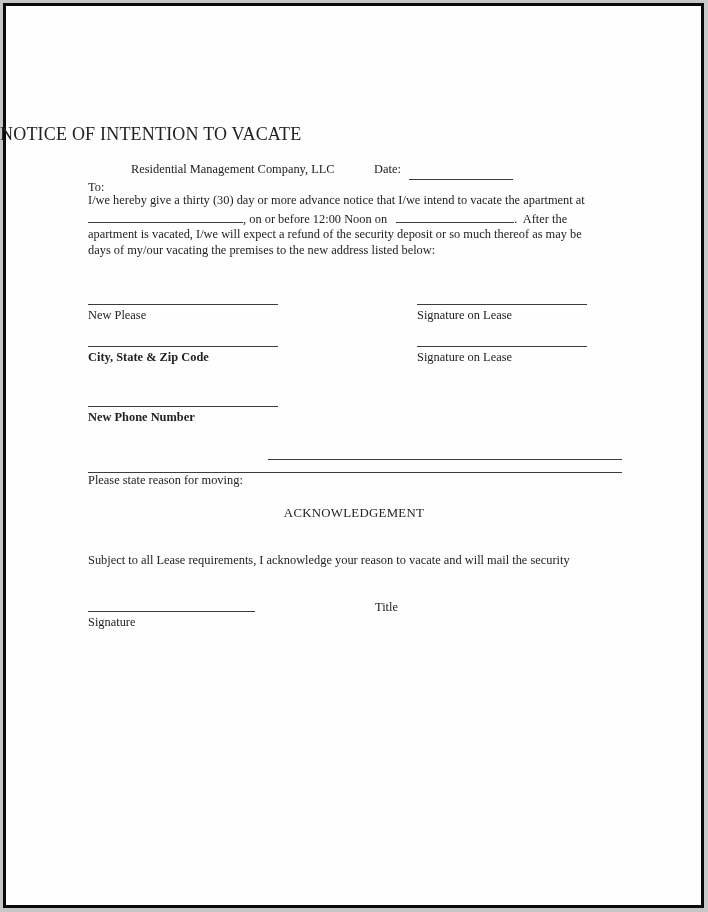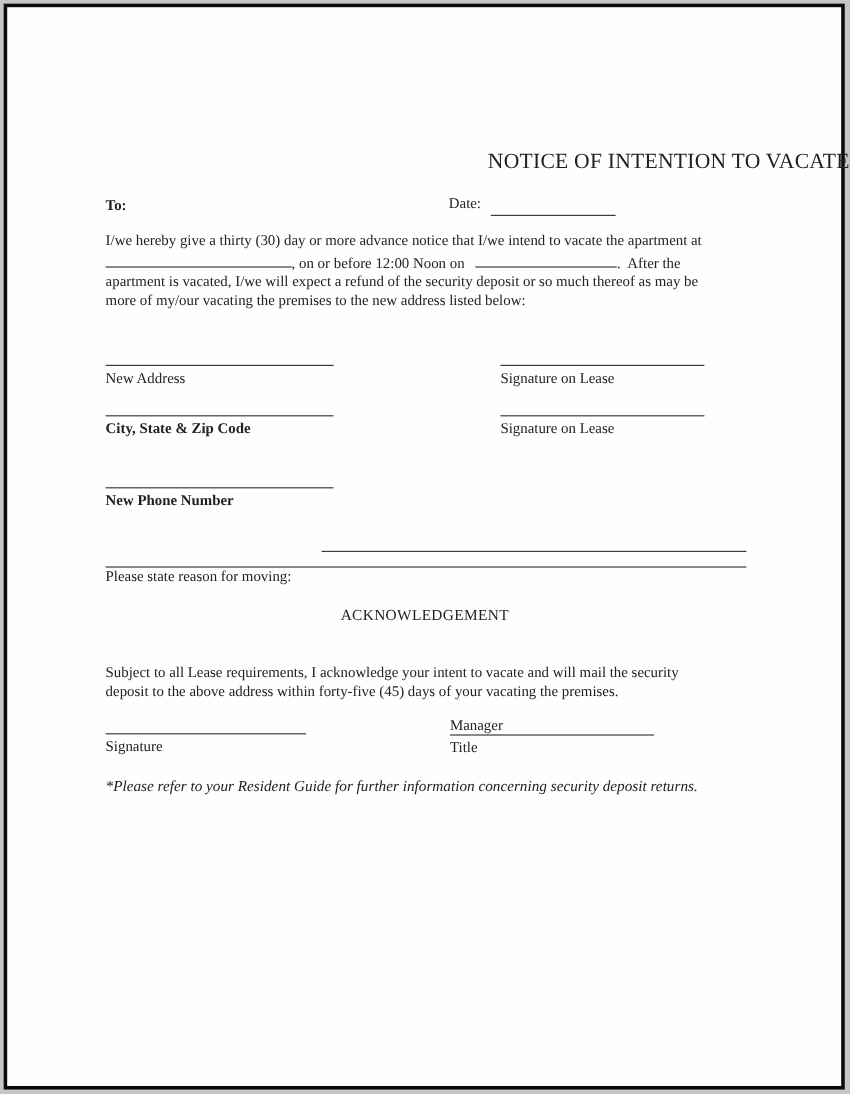--- a/index.html
+++ b/index.html
@@ -23,21 +23,21 @@
     position:absolute;
     left:3px;top:3px;right:4px;bottom:4px;
     background:var(--page);
     border:3px solid var(--border);
     box-sizing:border-box;
   }
   .abs{position:absolute;}
   .t{font-size:12.4px;line-height:15.7px;white-space:pre;}
   .doc-title{
     left:0;right:0;top:124px;
-    text-align:right;
+    text-align:left;
     font-size:18px;
     letter-spacing:0.2px;
     white-space:pre;
   }
   .blank{
     display:inline-block;
     border-bottom:1.5px solid var(--line);
     vertical-align:baseline;
   }
   .fline{
@@ -70,34 +70,35 @@
   }
 </style>
 </head>
 <body>
 
 <div class="canvas">
   <div class="page"></div>
 
   <div class="abs doc-title">NOTICE OF INTENTION TO VACATE</div>
 
-  <span class="abs t" style="left:88px;top:164px;font-weight:bold;">To:</span>
+  <span class="abs t" style="left:88px;top:180px;">To:</span>
+  <span class="abs t" style="left:131px;top:162px;">Residential Management Company, LLC</span>
   <span class="abs t" style="left:374px;top:162px;text-align:right;">Date:</span>
   <span class="abs blank" style="left:409px;top:163px;width:104px;height:16px;"></span>
 
   <div class="abs" style="left:88px;top:193px;">
     <div class="t">I/we hereby give a thirty (30) day or more advance notice that I/we intend to vacate the apartment at</div>
     <div class="t"><span class="blank" style="width:155px;height:13px;"></span><span>, on or before 12:00 Noon on</span><span class="blank" style="width:118px;height:13px;margin-left:9px;"></span><span>.  After the</span></div>
     <div class="t">apartment is vacated, I/we will expect a refund of the security deposit or so much thereof as may be</div>
-    <div class="t">more of my/our vacating the premises to the new address listed below:</div>
+    <div class="t">days of my/our vacating the premises to the new address listed below:</div>
   </div>
 
   <div class="abs" style="left:88px;top:290px;">
     <div class="fline" style="width:190px;"></div>
-    <div class="flabel">New Address</div>
+    <div class="flabel">New Please</div>
   </div>
   <div class="abs" style="left:417px;top:290px;">
     <div class="fline" style="width:170px;"></div>
     <div class="flabel">Signature on Lease</div>
   </div>
 
   <div class="abs" style="left:88px;top:332px;font-weight:bold;">
     <div class="fline" style="width:190px;"></div>
     <div class="flabel">City, State &amp; Zip Code</div>
   </div>
@@ -110,27 +111,24 @@
     <div class="fline" style="width:190px;"></div>
     <div class="flabel">New Phone Number</div>
   </div>
 
   <span class="abs t" style="left:88px;top:445px;margin-top:28px;">Please state reason for moving:</span>
   <span class="abs blank" style="left:268px;top:446px;width:354px;height:13px;"></span>
   <span class="abs blank" style="left:88px;top:459px;width:534px;height:13px;"></span>
 
   <div class="abs heading">ACKNOWLEDGEMENT</div>
   <div class="abs" style="left:88px;top:553px;">
-    <div class="t">Subject to all Lease requirements, I acknowledge your intent to vacate and will mail the security</div>
-    <div class="t">deposit to the above address within forty-five (45) days of your vacating the premises.</div>
+    <div class="t">Subject to all Lease requirements, I acknowledge your reason to vacate and will mail the security</div>
   </div>
 
   <div class="abs" style="left:88px;top:598px;">
     <div class="fline" style="width:167px;height:13px;"></div>
     <div class="flabel">Signature</div>
   </div>
   <div class="abs" style="left:375px;top:597px;">
-    <div class="mgr-line" style="width:170px;"><span>Manager</span></div>
     <div class="flabel">Title</div>
   </div>
 
-  <div class="abs footnote" style="left:88px;top:648px;">*Please refer to your Resident Guide for further information concerning security deposit returns.</div>
 </div>
 
 </body></html>

